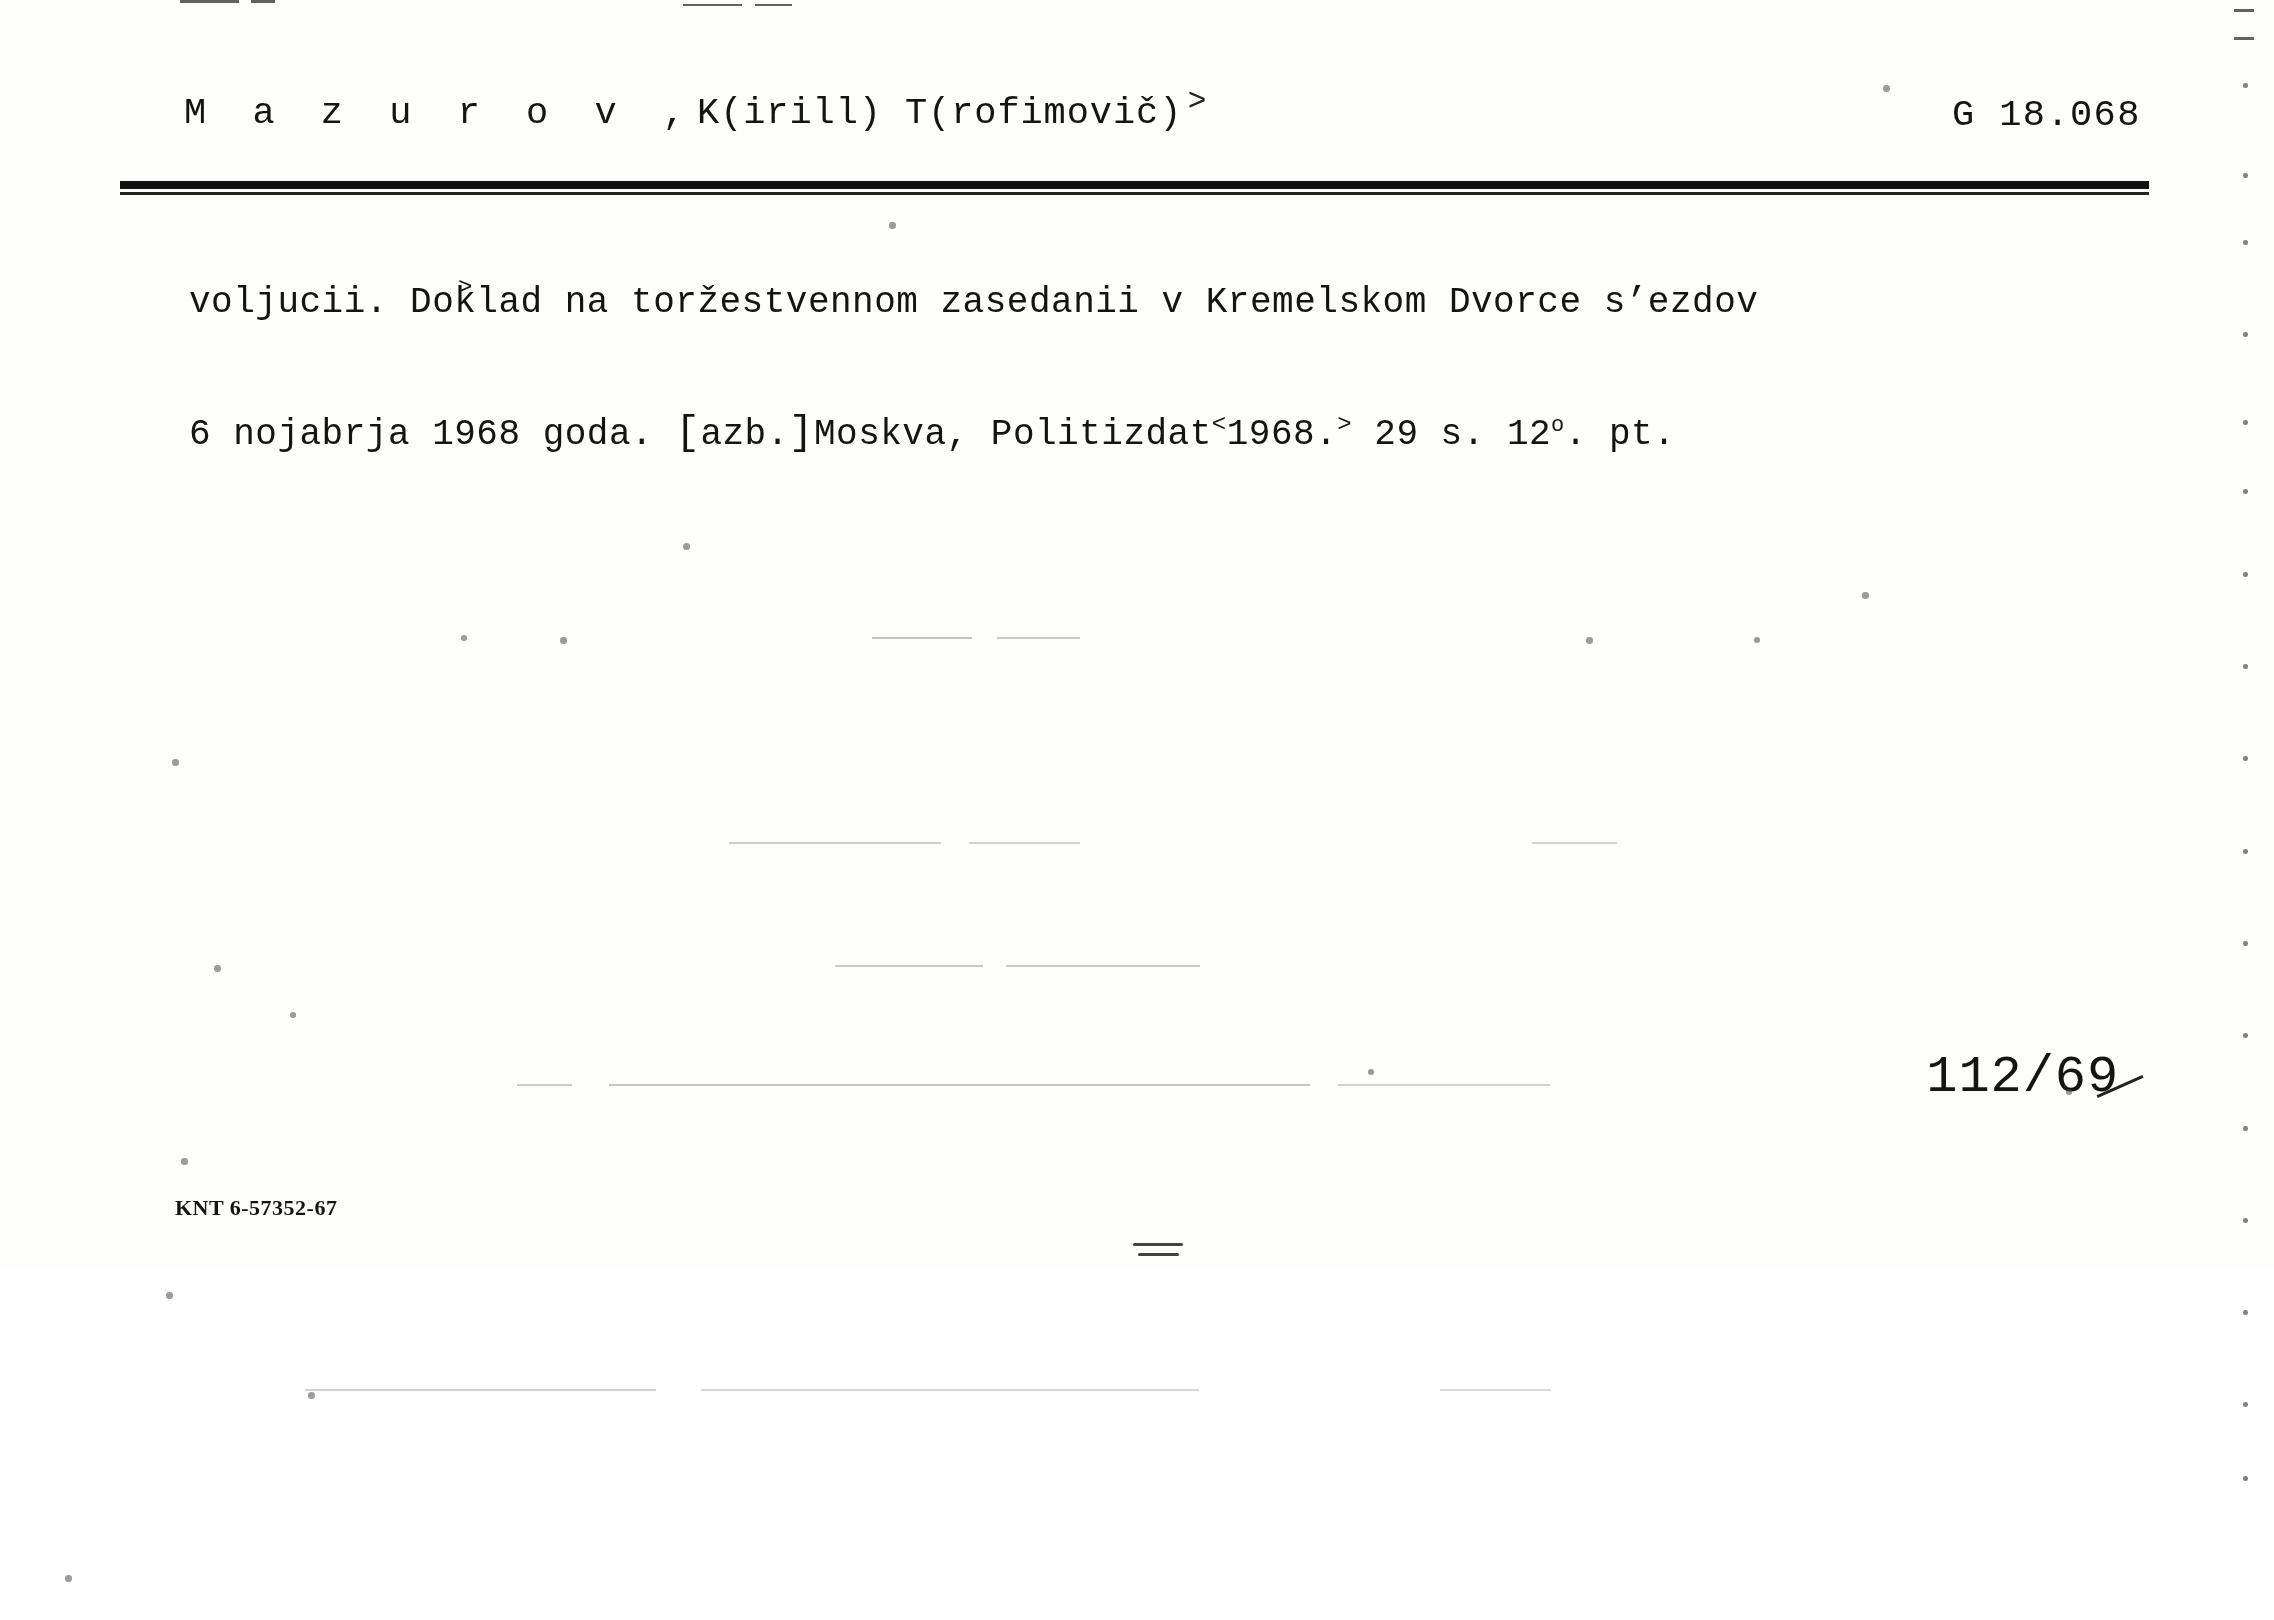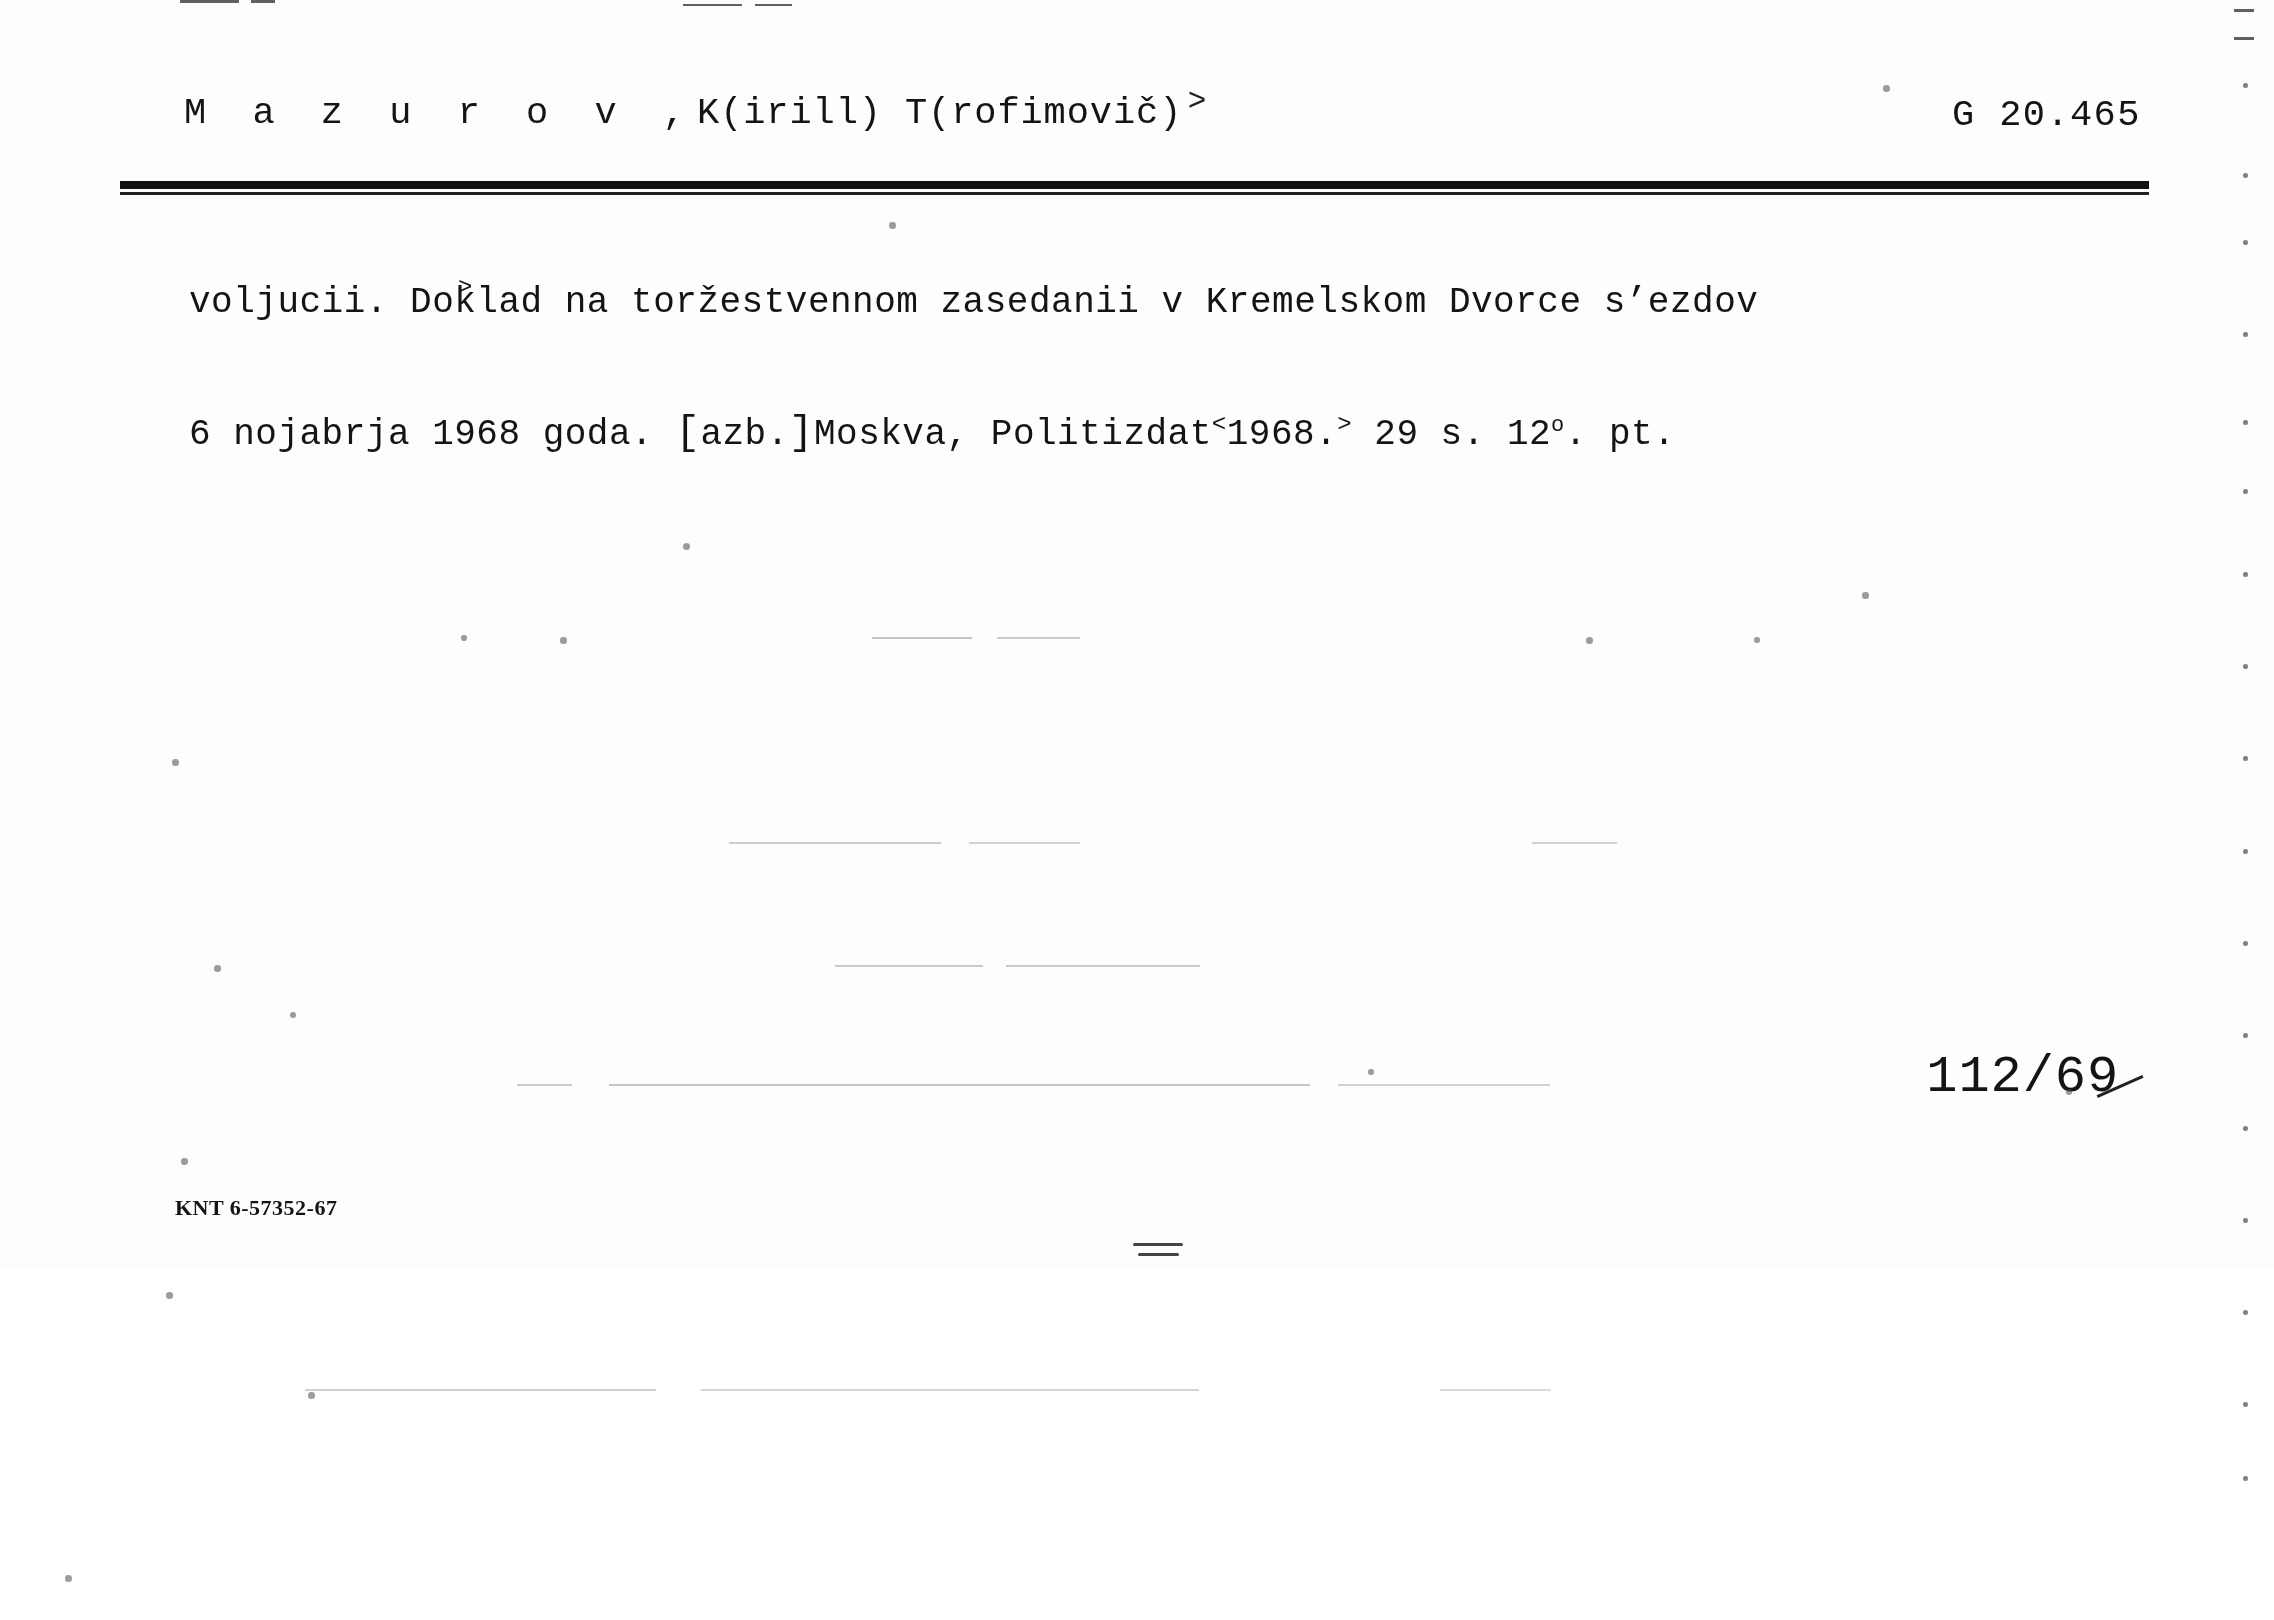--- a/index.html
+++ b/index.html
@@ -192,21 +192,21 @@
   <div class="edge-mark" style="left:251px;top:0px;width:24px;height:2.8px;"></div>
   <div class="edge-mark" style="left:683px;top:3.7px;width:59px;height:2.8px;"></div>
   <div class="edge-mark" style="left:755px;top:3.7px;width:37px;height:2.8px;"></div>
   <div class="edge-mark" style="right:20px;top:9.2px;width:20px;height:2.8px;"></div>
   <div class="edge-mark" style="right:20px;top:37px;width:20px;height:2.8px;"></div>
 
   <div class="header-row">
     <div class="heading-name">
       <span class="spaced">M a z u r o v ,</span><span>K(irill) T(rofimovič)</span><span class="tick-mark" style="position:relative;top:-13px;left:5.5px;">&gt;</span>
     </div>
-    <div class="shelfmark">G 20.465</div>
+    <div class="shelfmark">G 18.068</div>
   </div>
 
   <div class="rule"></div>
   <div class="rule-thin"></div>
 
   <div class="body-block">
 
 
     <div class="line">
       <span>voljucii. Doklad na toržestvennom zasedanii v Kremelskom Dvorce s’ezdov</span>

